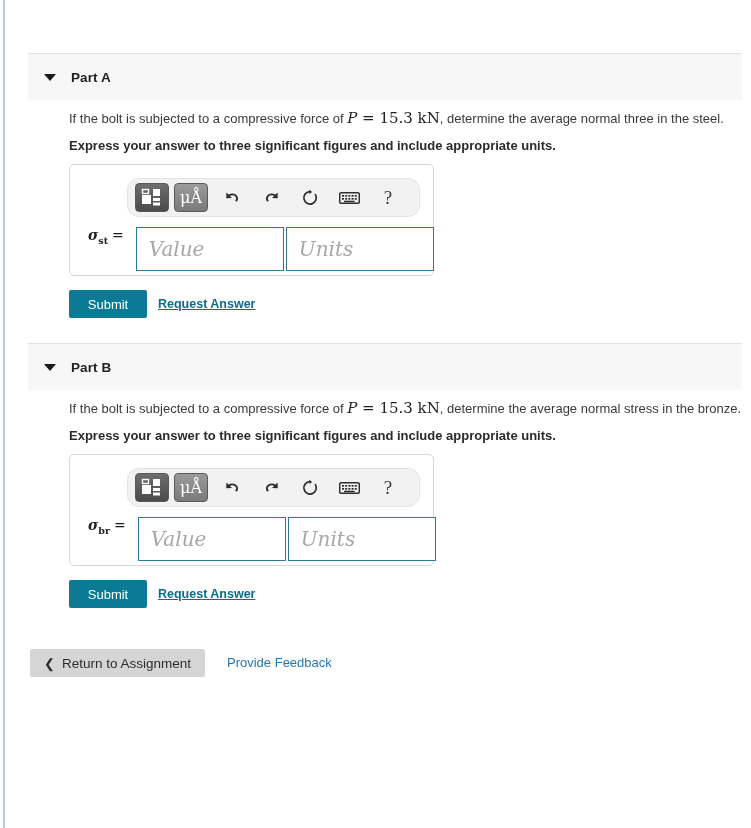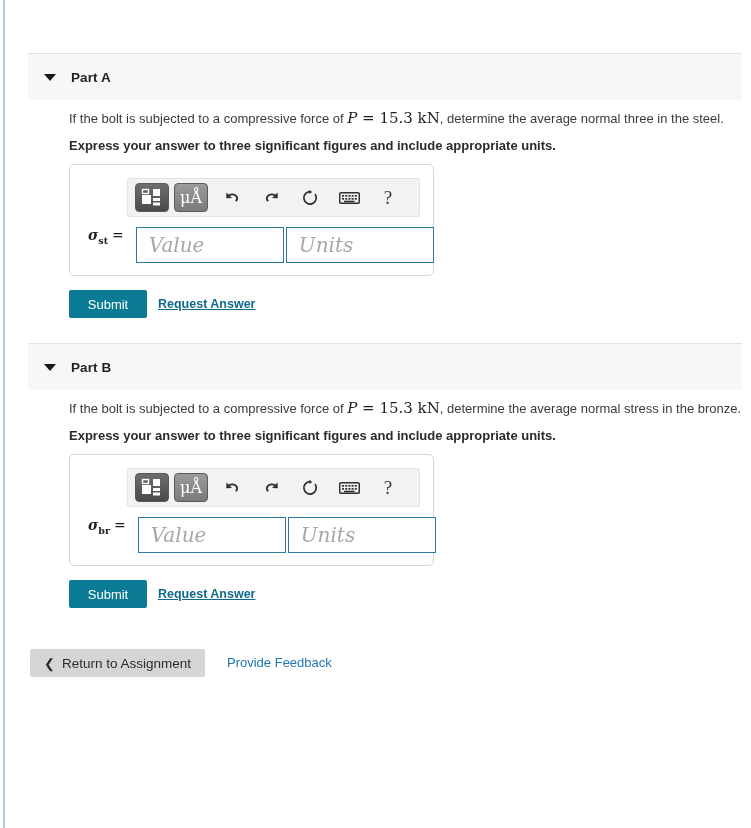--- a/index.html
+++ b/index.html
@@ -90,21 +90,21 @@
     position: absolute;
     border: 1px solid #d6d6d6;
     border-radius: 5px;
     background: #ffffff;
     box-sizing: border-box;
   }
   .tool-strip {
     position: absolute;
     background: #f2f2f2;
     border: 1px solid #e4e4e4;
-    border-radius: 2px;
+    border-radius: 12px;
     box-sizing: border-box;
     display: flex;
     align-items: center;
   }
   .tool-btn {
     width: 34px;
     height: 29px;
     border-radius: 4px;
     box-sizing: border-box;
     display: flex;
@@ -159,21 +159,21 @@
     font-size: 9.5px;
     font-style: normal;
     font-weight: bold;
   }
   .sigma-lbl .eqs {
     font-style: normal;
     font-weight: normal;
     margin-left: 4px;
   }
   .field {
-    height: 36px;
+    height: 44px;
     border: 1px solid #2b7a99;
     background: #ffffff;
     box-sizing: border-box;
     font-family: "DejaVu Serif", "Liberation Serif", serif;
     font-style: italic;
     font-size: 20px;
     color: #9a9a9a;
     padding: 0 12px;
     outline: none;
   }

